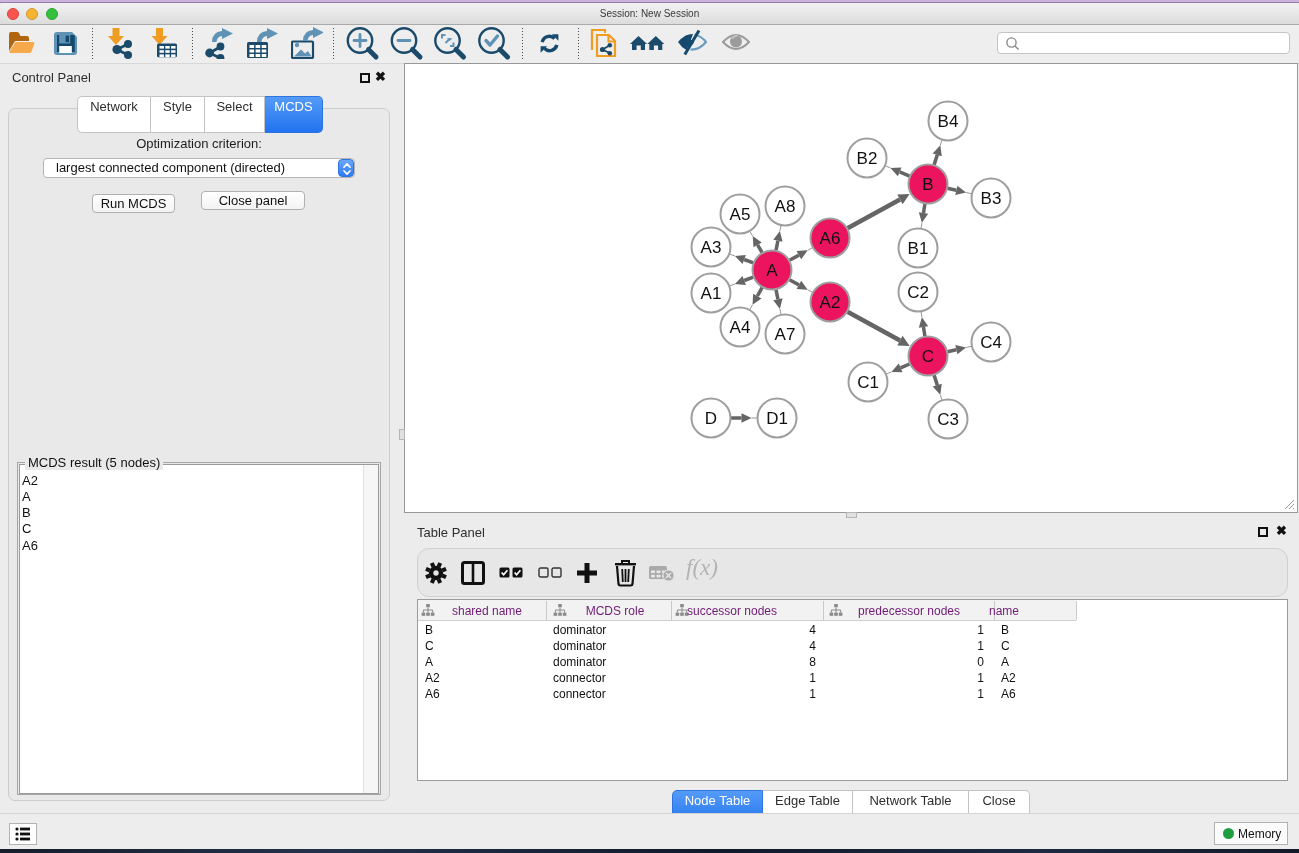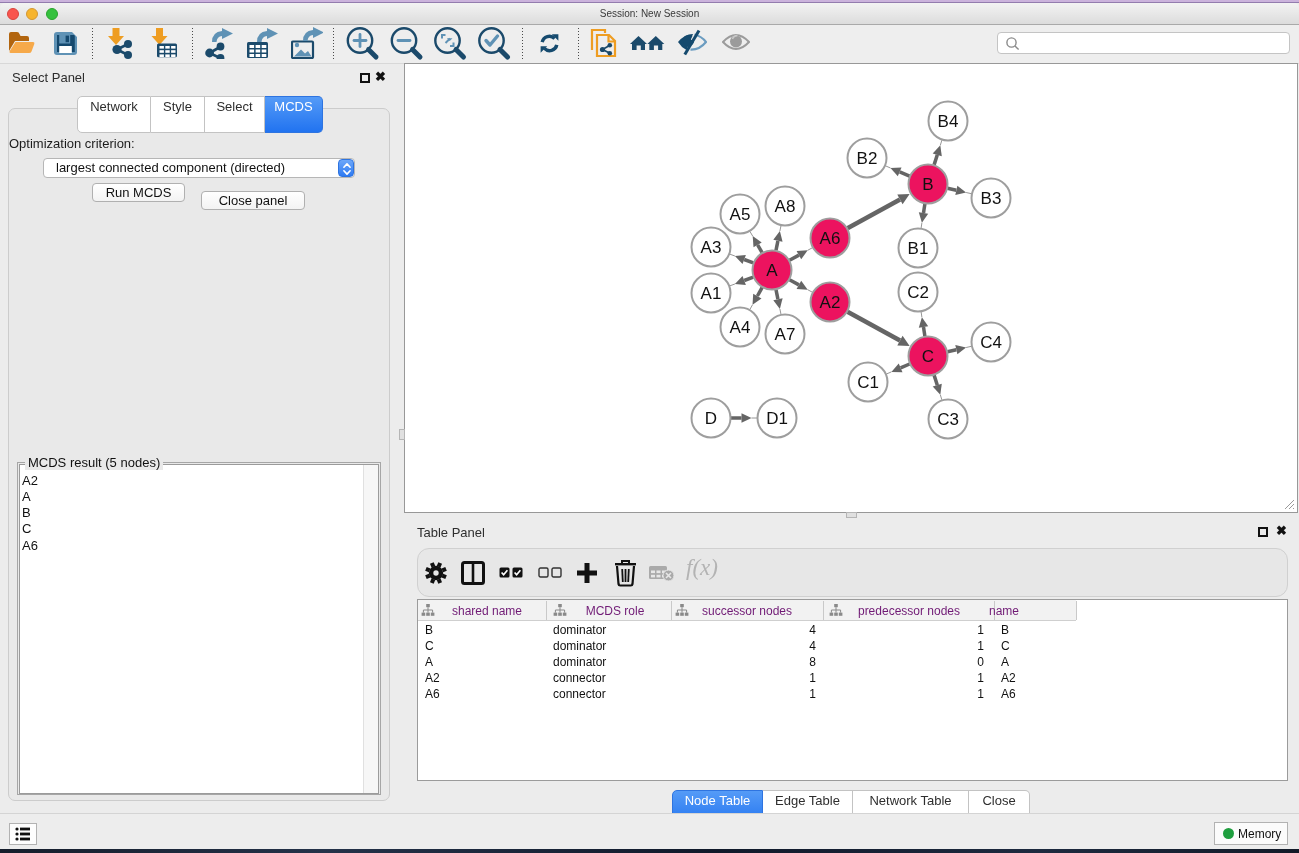--- a/index.html
+++ b/index.html
@@ -27,29 +27,29 @@
 #cp-close { top:69px; left:375px; font-size:13px; font-weight:bold; color:#111;}
 #cp-panel { top:108px; left:8px; width:382px; height:693px; background:#e9e9e9;
   border:1px solid #cccccc; border-radius:7px; }
 .tabbar { display:flex; }
 .tab { background:#fff; border:1px solid #c3c3c3; border-left:none; font-size:13px;
   color:#2e2e2e; text-align:center; line-height:20px; height:37px; }
 .tab.first { border-left:1px solid #c3c3c3; border-radius:5px 0 0 5px; }
 .tab.last { border-radius:0 5px 5px 0; }
 .tab.sel { background:linear-gradient(#559bf7,#2173f0); border-color:#2e74e0; color:#fff; }
 #cp-tabs { top:96px; left:77px; }
-#opt-label { top:136px; left:9px; width:380px; font-size:13px; color:#1c1c1c;}
+#opt-label { top:136px; left:9px; width:380px; text-align:center; font-size:13px; color:#1c1c1c;}
 #combo { top:158px; left:43px; width:312px; height:20px; background:#fff;
   border:1px solid #b6b6b6; border-radius:4px; font-size:13px; color:#111;
   line-height:18px; padding-left:12px; }
 #combo-btn { top:159px; left:338px; width:16px; height:18px; border-radius:4px;
   background:linear-gradient(#6da7f9,#2e7bf3); border:1px solid #2e74e0; }
 .btn { background:linear-gradient(#ffffff,#f3f3f3); border:1px solid #b0b0b0; border-radius:4px;
   font-size:13px; color:#111; text-align:center; line-height:17px; height:19px; }
-#btn-run { top:183px; left:92px; width:93px; }
+#btn-run { top:194px; left:92px; width:83px; }
 #btn-close { top:191px; left:201px; width:104px; }
 #fieldset { top:462px; left:17px; width:364px; height:333px; border:1px solid #a6a6a6; }
 #fieldset-label { top:455px; left:25px; font-size:13px; color:#111; background:#e9e9e9; padding:0 3px;}
 #listbox { top:464px; left:19px; width:360px; height:330px; background:#fff; border:1px solid #9b9b9b;}
 #listscroll { top:465px; left:363px; width:15px; height:328px; background:#f6f6f6; border-left:1px solid #e0e0e0;}
 .li { left:22px; font-size:13px; color:#111; }
 
 #gwin { top:63px; left:404px; width:894px; height:450px; background:#fff;
   border:1px solid #989898; }
 #gtitle { top:0; left:0; width:100%; height:19px; background:linear-gradient(#f0f0f0,#d6d6d6);
@@ -242,21 +242,21 @@
       <path d="M10.5 7 A5 5 0 0 1 15.5 3.6" stroke="#c9c9c9" stroke-width="1.6" fill="none"></path>
     </svg>
 </div>
 <div class="abs" id="search">
     <svg class="abs" style="left:7px; top:3px;" width="16" height="16" viewBox="0 0 16 16">
       <circle cx="6.5" cy="6.5" r="4.6" fill="none" stroke="#8a8a8a" stroke-width="1.4"></circle>
       <line x1="10" y1="10" x2="13.6" y2="13.6" stroke="#8a8a8a" stroke-width="1.4"></line>
     </svg>
   </div>
 
-<div class="abs" id="cp-title">Select Panel</div>
+<div class="abs" id="cp-title">Control Panel</div>
 <div class="abs" id="cp-float"></div>
 <div class="abs" id="cp-close">✖</div>
 <div class="abs" id="cp-panel"></div>
 <div class="abs tabbar" id="cp-tabs">
   <div class="tab first" style="width:74px;">Network</div>
   <div class="tab" style="width:54px;">Style</div>
   <div class="tab" style="width:60px;">Select</div>
   <div class="tab last sel" style="width:58px;">MCDS</div>
 </div>
 <div class="abs" id="opt-label">Optimization criterion:</div>
@@ -510,21 +510,21 @@
     </g>
     <g stroke="#8a8a8a" stroke-width="1">
       <line x1="7" y1="3.2" x2="7" y2="8.6"></line>
       <line x1="2.4" y1="6" x2="11.6" y2="6"></line>
       <line x1="2.4" y1="6" x2="2.4" y2="8.6"></line>
       <line x1="11.6" y1="6" x2="11.6" y2="8.6"></line>
     </g>
   </svg>
 <div class="abs th" style="left:437px; width:100px; text-align:center;">shared name</div>
 <div class="abs th" style="left:565px; width:100px; text-align:center;">MCDS role</div>
-<div class="abs th" style="left:687px; width:120px; text-align:center;">successor nodes</div>
+<div class="abs th" style="left:687px; width:120px; text-align:left;">successor nodes</div>
 <div class="abs th" style="left:849px; width:120px; text-align:center;">predecessor nodes</div>
 <div class="abs th" style="left:989px; width:80px; text-align:left;">name</div>
 <div class="abs td" style="left:425px; top:623px;">B</div>
 <div class="abs td" style="left:553px; top:623px;">dominator</div>
 <div class="abs td" style="left:716px; top:623px; width:100px; text-align:right;">4</div>
 <div class="abs td" style="left:884px; top:623px; width:100px; text-align:right;">1</div>
 <div class="abs td" style="left:1001px; top:623px;">B</div>
 <div class="abs td" style="left:425px; top:639px;">C</div>
 <div class="abs td" style="left:553px; top:639px;">dominator</div>
 <div class="abs td" style="left:716px; top:639px; width:100px; text-align:right;">4</div>

